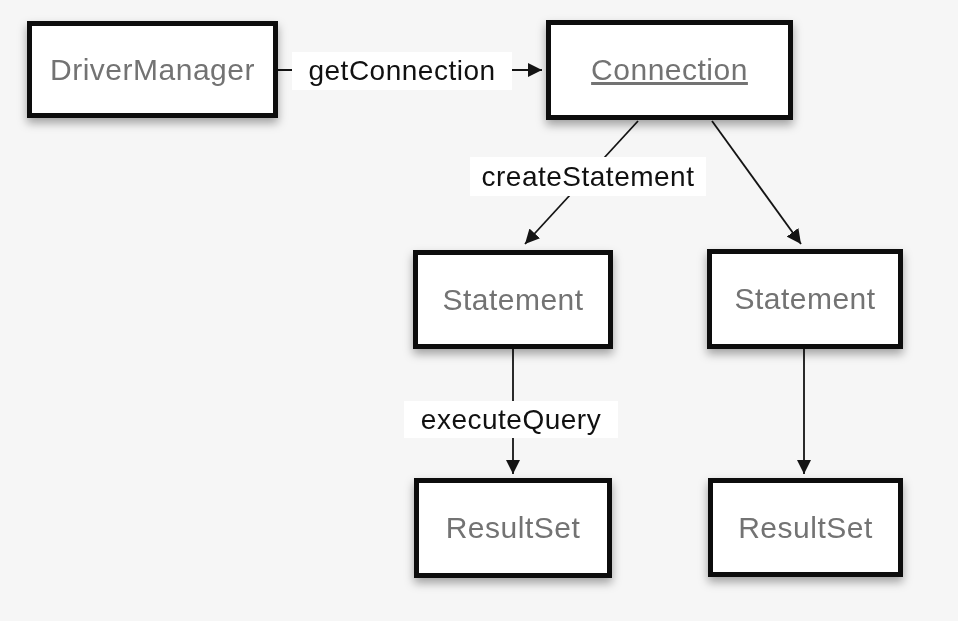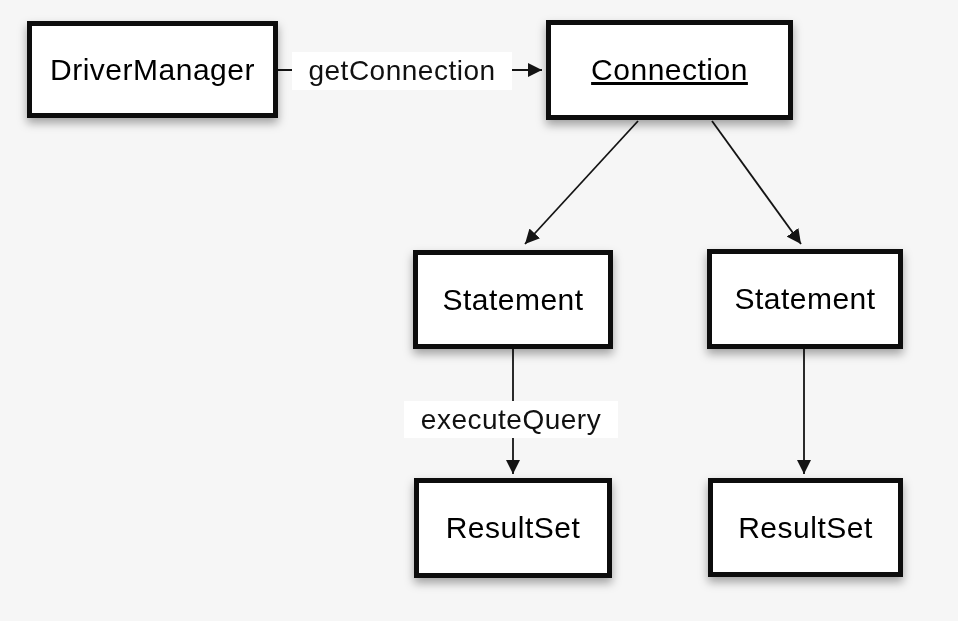--- a/index.html
+++ b/index.html
@@ -24,21 +24,21 @@
   .node {
     position: absolute;
     box-sizing: border-box;
     background: #ffffff;
     border: 5px solid #0d0d0d;
     box-shadow: 0 5px 9px rgba(0,0,0,0.35);
     display: flex;
     align-items: center;
     justify-content: center;
     font-size: 30px;
-    color: #000000;
+    color: #737373;
     letter-spacing: 0.5px;
     white-space: nowrap;
   }
   .node-driver-manager { left: 27px;  top: 21px;  width: 251px; height: 97px; }
   .node-connection     { left: 546px; top: 20px;  width: 247px; height: 100px; text-decoration: underline; }
   .node-statement-l    { left: 413px; top: 250px; width: 200px; height: 99px; }
   .node-statement-r    { left: 707px; top: 249px; width: 196px; height: 100px; }
   .node-resultset-l    { left: 414px; top: 478px; width: 198px; height: 100px; }
   .node-resultset-r    { left: 708px; top: 478px; width: 195px; height: 99px; }
 
@@ -95,16 +95,17 @@
   <div class="node node-resultset-l">
     <span>ResultSet</span>
   </div>
 
   <div class="node node-resultset-r">
     <span>ResultSet</span>
   </div>
 
   <div class="edge-label label-get-connection">getConnection</div>
 
+  <div class="edge-label label-create-statement">createStatement</div>
 
   <div class="edge-label label-execute-query">executeQuery</div>
 
 </div>
 
 </body></html>

